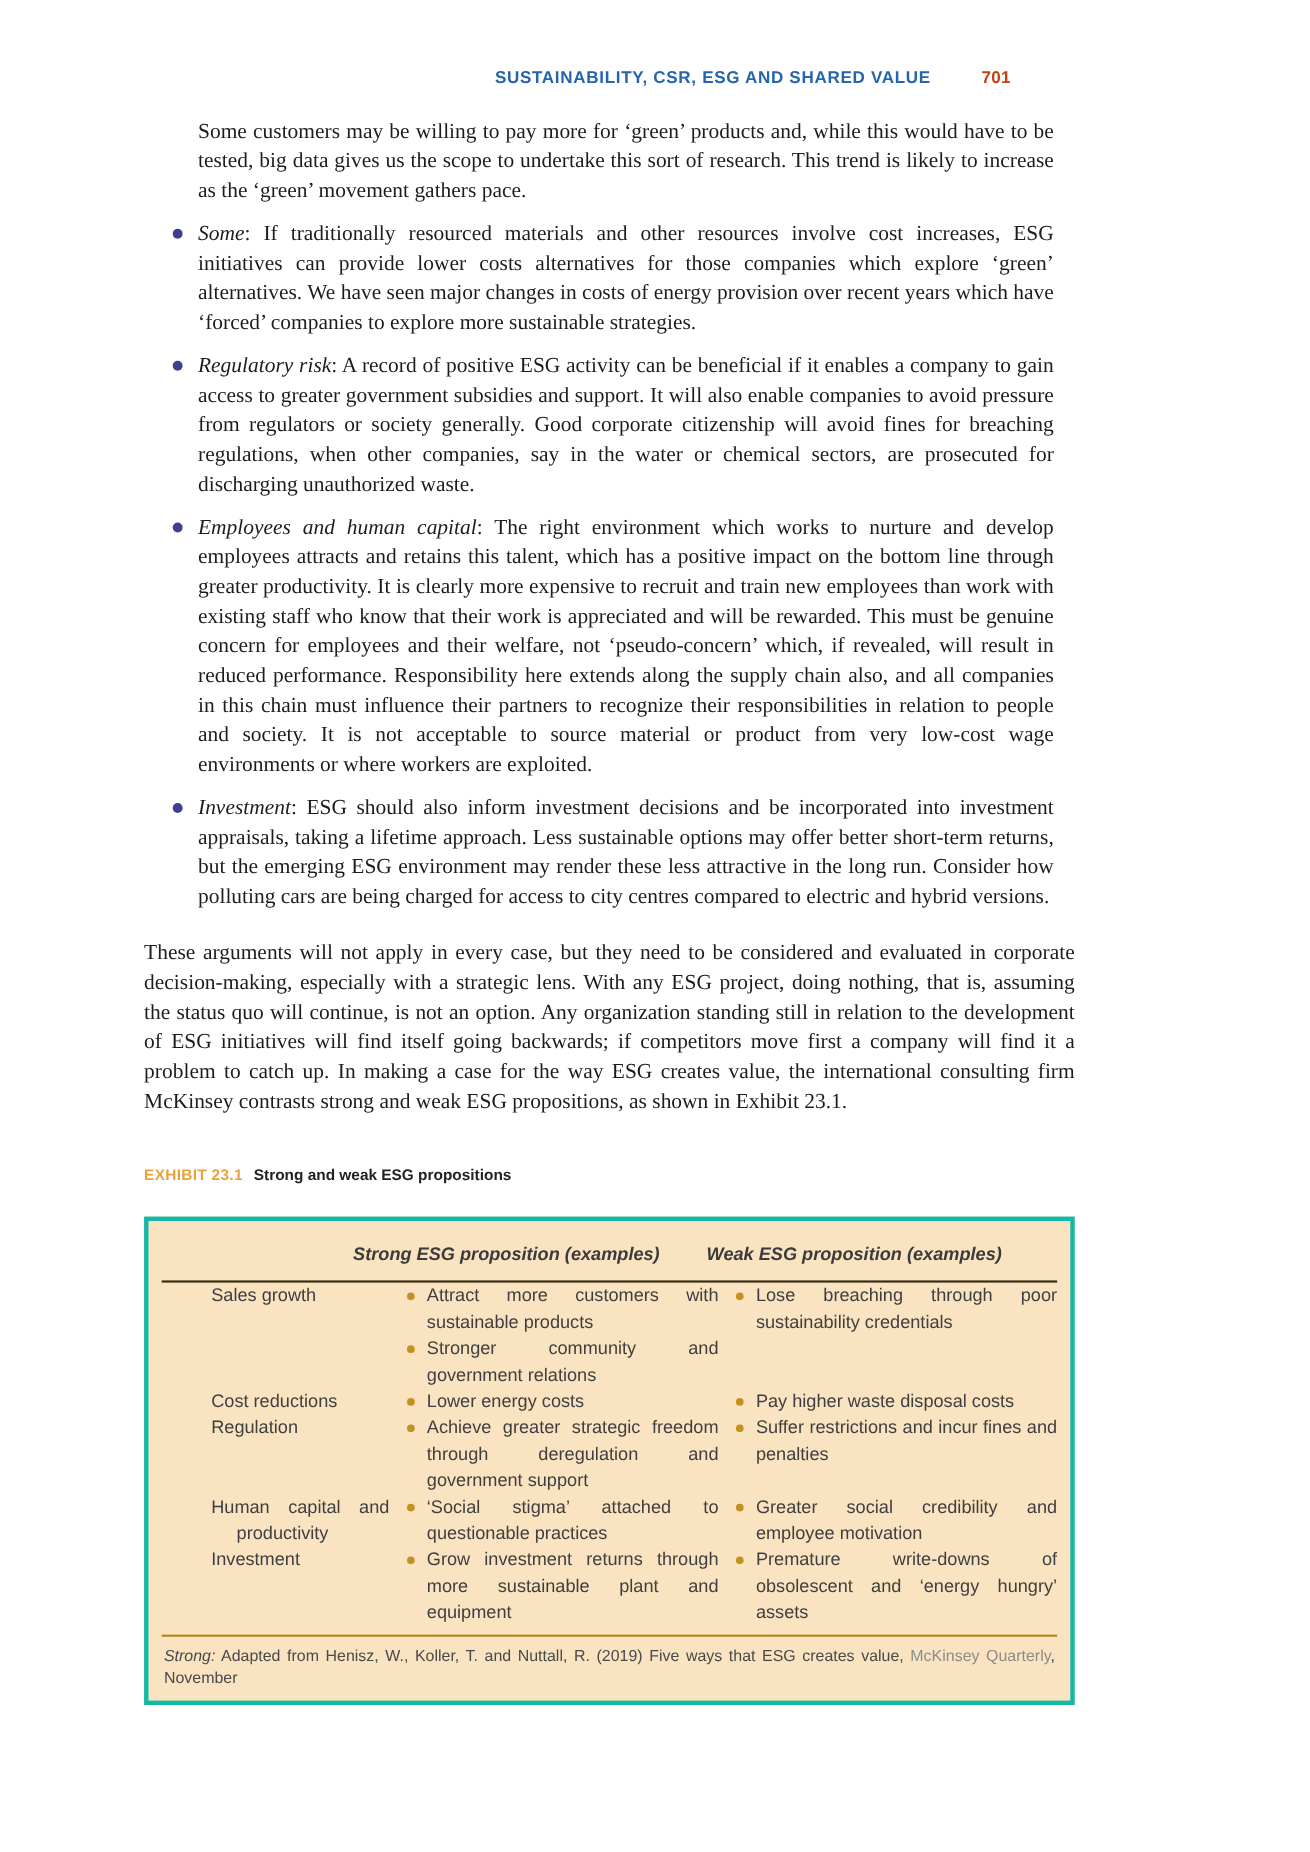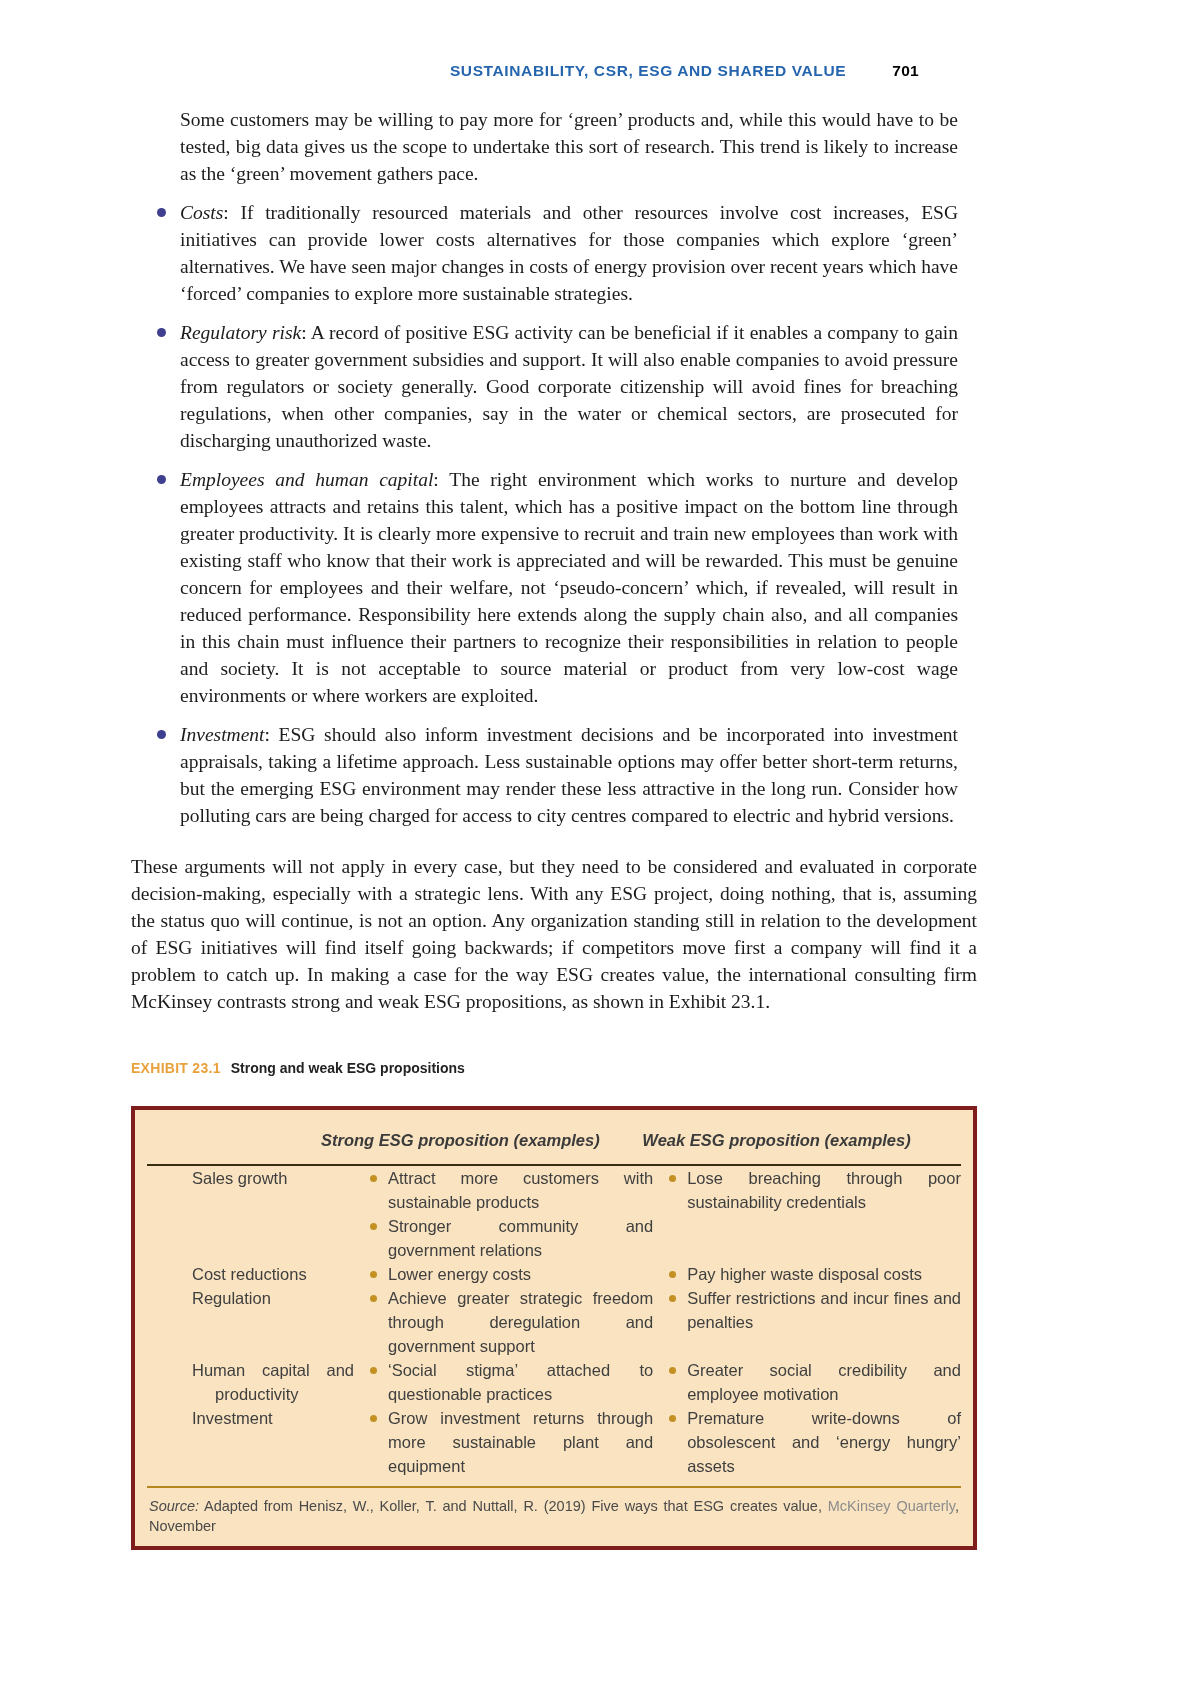--- a/index.html
+++ b/index.html
@@ -15,21 +15,21 @@
   .content{margin:0 214px 0 131px;width:846px;}
 
   
   .running-head{
     display:flex;justify-content:flex-end;align-items:baseline;
     margin:62px 131px 0 131px;
     font-family:"Liberation Sans","DejaVu Sans",sans-serif;
     font-weight:bold;font-size:15.5px;letter-spacing:.04em;
   }
   .running-head .chapter{color:#2565ae;}
-  .running-head .pagenum{color:#000000;margin-left:46px;letter-spacing:.02em;text-align:right;}
+  .running-head .pagenum{color:#c2410c;margin-left:46px;letter-spacing:.02em;text-align:right;}
 
   
   .bodytext{font-size:19.5px;line-height:27px;text-align:justify;}
   .indent-block{margin-left:49px;margin-right:19px;}
   p{margin:0;}
   .intro{margin-top:26px;}
 
   ul.bullets{list-style:none;margin:0;padding:0;}
   ul.bullets li{
     position:relative;
@@ -51,21 +51,21 @@
   .exhibit-caption{
     margin-top:40px;
     font-family:"Liberation Sans","DejaVu Sans",sans-serif;
     font-size:14px;font-weight:bold;color:#222222;
   }
   .exhibit-caption .exh-label{color:#e9a13b;margin-right:10px;letter-spacing:.02em;}
 
   
   .exhibit-table{
     margin-top:24px;
-    border:4px solid #7f1d1d;
+    border:4px solid #14b8a6;
     background:#f9e3c0;
     font-family:"Liberation Sans","DejaVu Sans",sans-serif;
     font-size:16.5px;line-height:24px;color:#3f3f3f;
     padding:0 12px;
     box-sizing:border-box;
   }
   .t-grid{display:grid;grid-template-columns:162px 1fr 1.03fr;column-gap:12px;}
   .t-header{padding-top:18px;padding-bottom:12px;border-bottom:2px solid #3a2e12;}
   .t-header .hcell{font-weight:bold;font-style:italic;color:#3b3b3b;}
   .t-body{padding-bottom:8px;margin-left:45px;}
@@ -95,21 +95,21 @@
     <span class="pagenum">701</span>
   </div>
 
   <div class="content bodytext">
 
     <p class="intro indent-block">Some customers may be willing to pay more for ‘green’ products and, while this would have to be tested, big data gives us the scope to undertake this sort of research. This trend is likely to increase as the ‘green’ movement gathers pace.</p>
 
     <ul class="bullets">
       <li>
         <span class="dot"></span>
-        <span class="term">Costs</span><span>: If traditionally resourced materials and other resources involve cost increases, ESG initiatives can provide lower costs alternatives for those companies which explore ‘green’ alternatives. We have seen major changes in costs of energy provision over recent years which have ‘forced’ companies to explore more sustainable strategies.</span>
+        <span class="term">Some</span><span>: If traditionally resourced materials and other resources involve cost increases, ESG initiatives can provide lower costs alternatives for those companies which explore ‘green’ alternatives. We have seen major changes in costs of energy provision over recent years which have ‘forced’ companies to explore more sustainable strategies.</span>
       </li>
       <li>
         <span class="dot"></span>
         <span class="term">Regulatory risk</span><span>: A record of positive ESG activity can be beneficial if it enables a company to gain access to greater government subsidies and support. It will also enable companies to avoid pressure from regulators or society generally. Good corporate citizenship will avoid fines for breaching regulations, when other companies, say in the water or chemical sectors, are prosecuted for discharging unauthorized waste.</span>
       </li>
       <li>
         <span class="dot"></span>
         <span class="term">Employees and human capital</span><span>: The right environment which works to nurture and develop employees attracts and retains this talent, which has a positive impact on the bottom line through greater productivity. It is clearly more expensive to recruit and train new employees than work with existing staff who know that their work is appreciated and will be rewarded. This must be genuine concern for employees and their welfare, not ‘pseudo-concern’ which, if revealed, will result in reduced performance. Responsibility here extends along the supply chain also, and all companies in this chain must influence their partners to recognize their responsibilities in relation to people and society. It is not acceptable to source material or product from very low-cost wage environments or where workers are exploited.</span>
       </li>
       <li>
@@ -201,18 +201,18 @@
           <div class="cell">
             <ul>
               <li><span class="tdot"></span><span>Premature write-downs of obsolescent and ‘energy hungry’ assets</span></li>
             </ul>
           </div>
         </div>
 
       </div>
 
       <div class="t-source">
-        <span class="src-prefix">Source:</span><span> Adapted from Henisz, W., Koller, T. and Nuttall, R. (2019) Five ways that ESG creates value, </span><span class="src-journal">McKinsey Quarterly</span><span>, November</span>
+        <span class="src-prefix">Strong:</span><span> Adapted from Henisz, W., Koller, T. and Nuttall, R. (2019) Five ways that ESG creates value, </span><span class="src-journal">McKinsey Quarterly</span><span>, November</span>
       </div>
 
     </div>
   </div>
 </div>
 
 </body></html>

